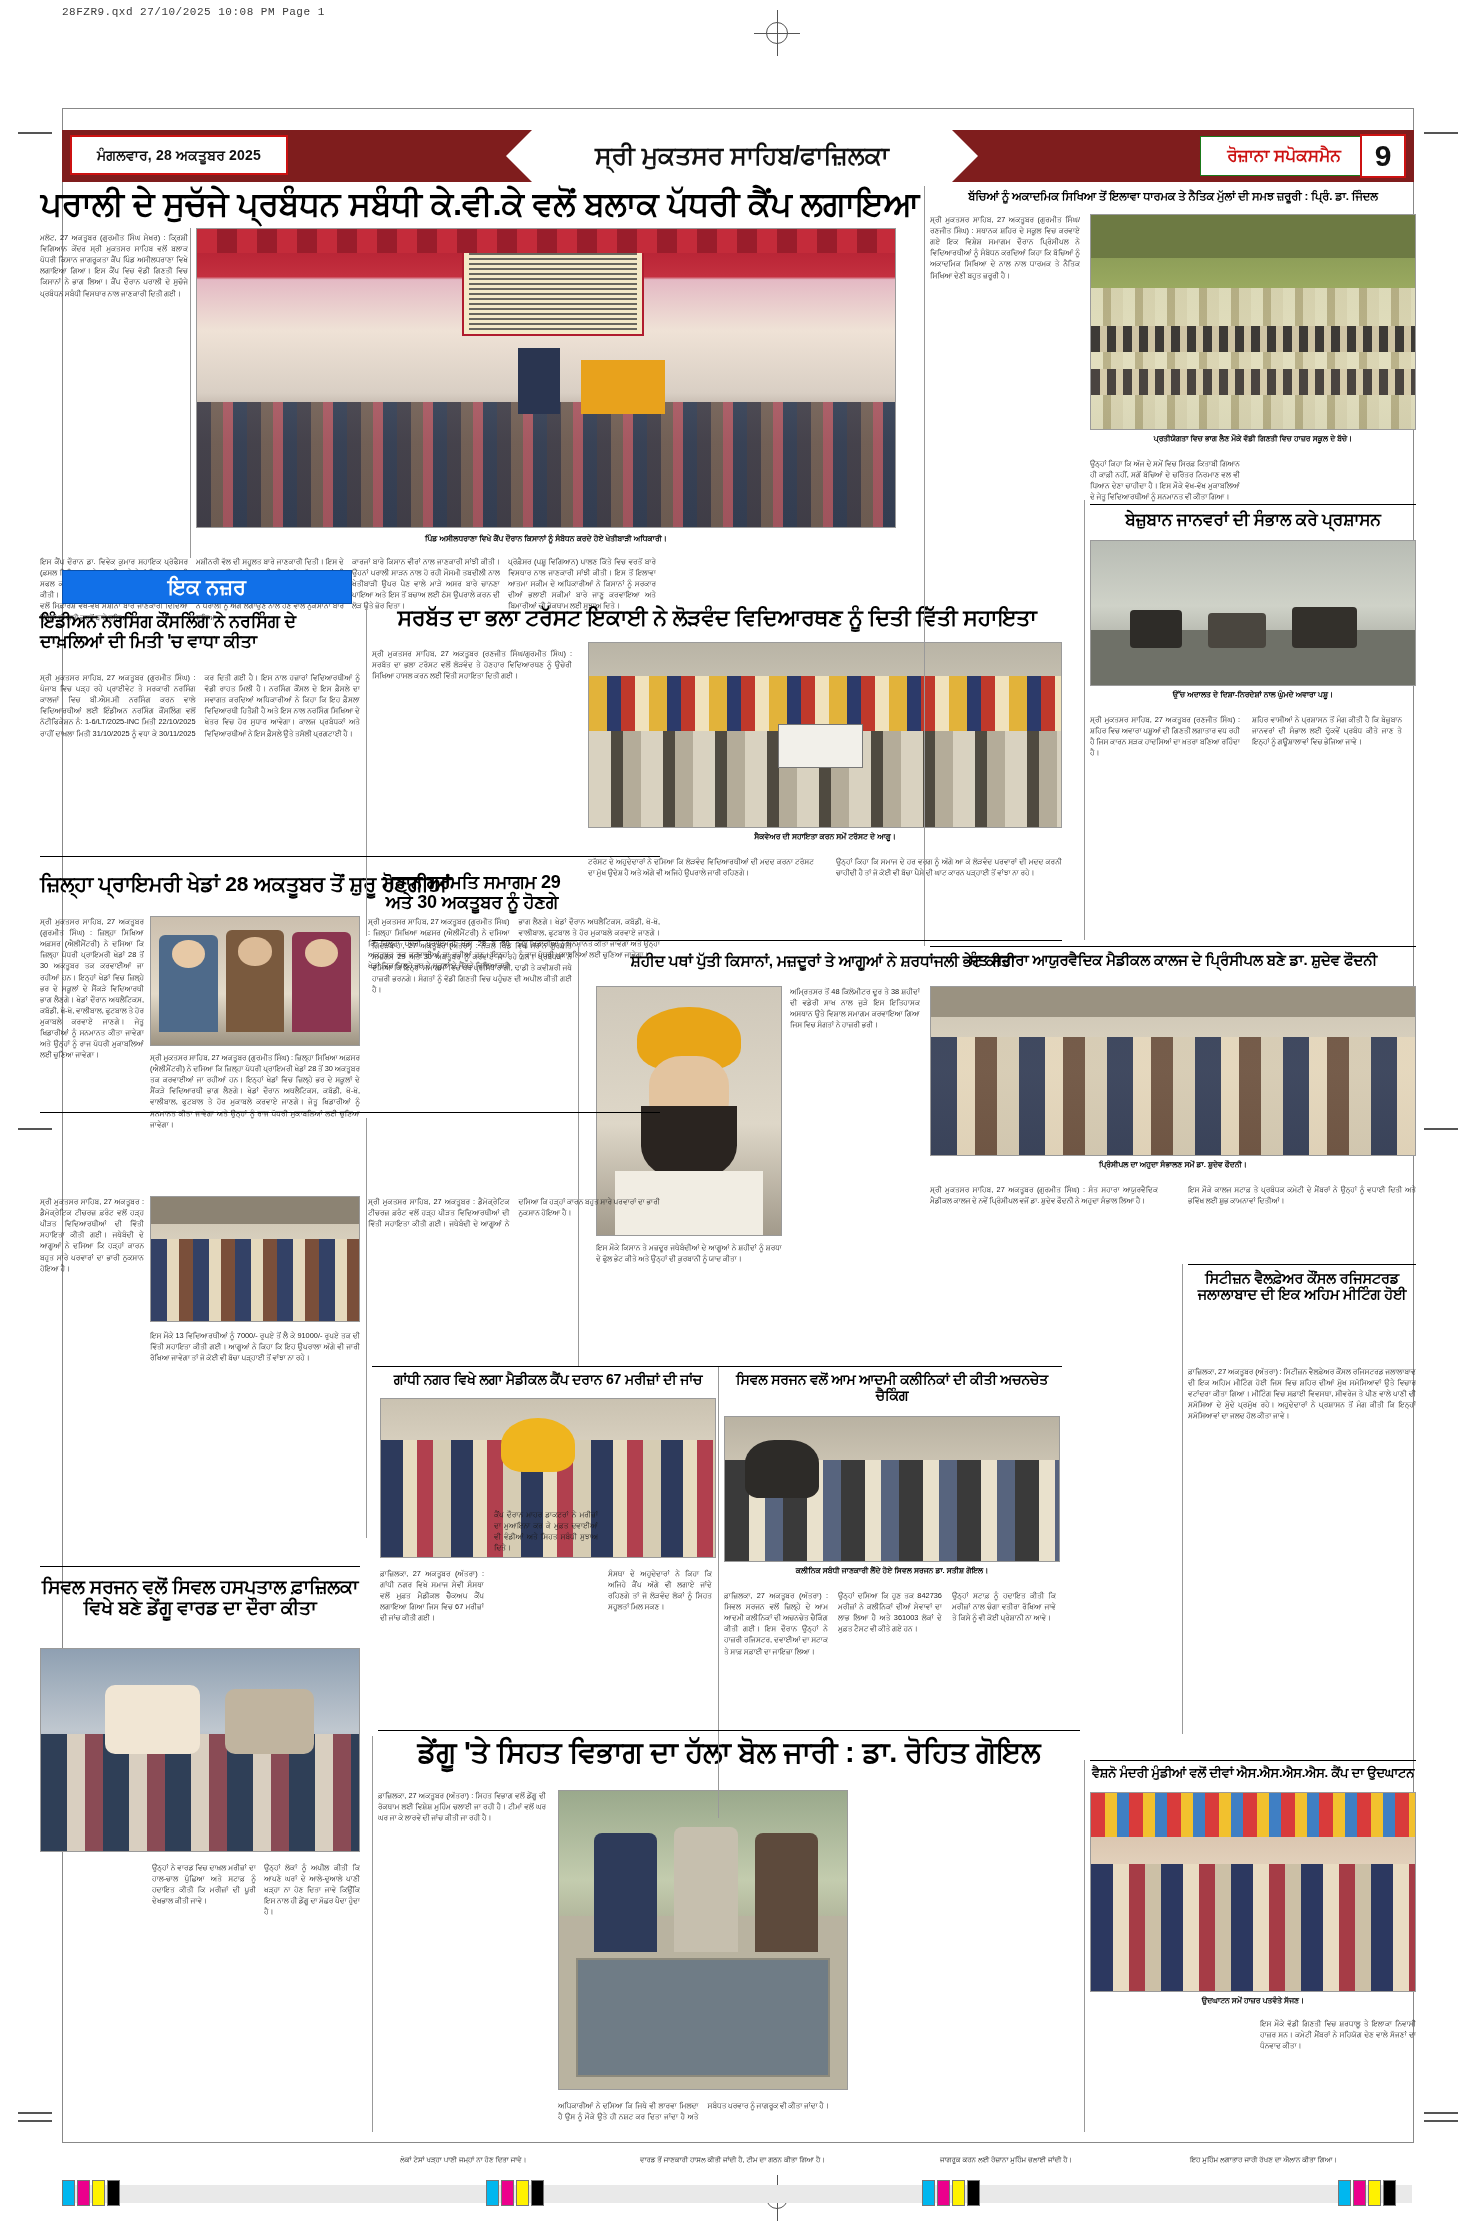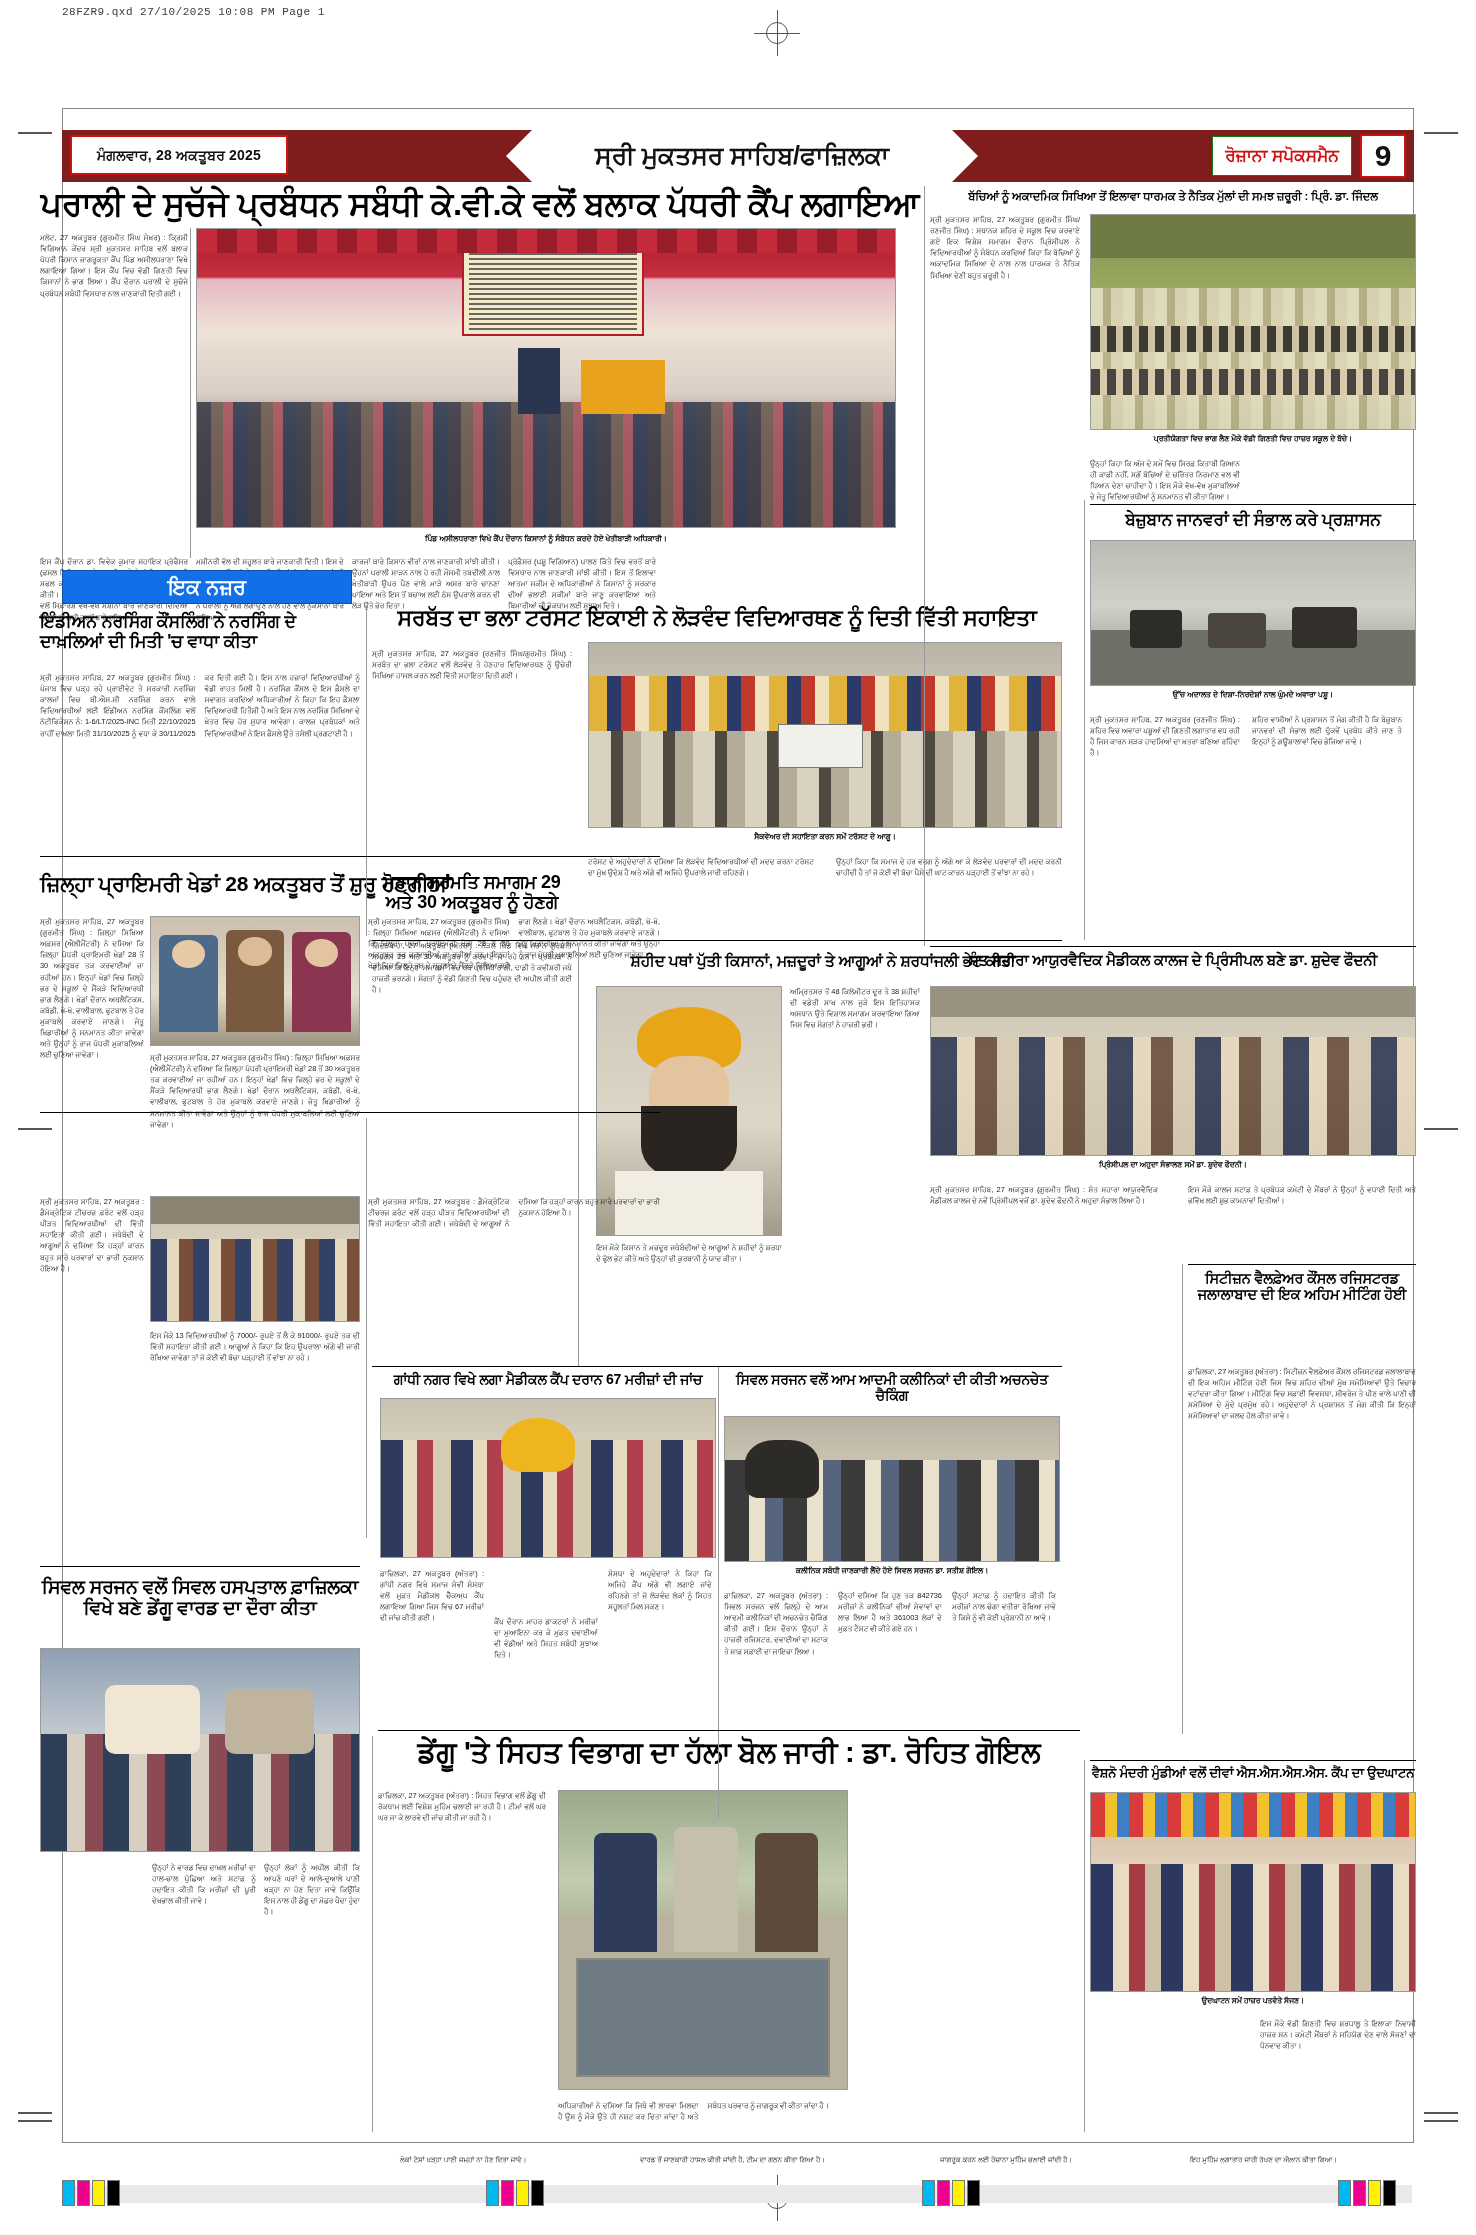--- a/index.html
+++ b/index.html
@@ -56,22 +56,22 @@
     display:flex; align-items:center; justify-content:center;
   }
   .mh-center:before, .mh-center:after {
     content:""; position:absolute; top:0; width:0; height:0;
     border-top:26px solid transparent; border-bottom:26px solid transparent;
   }
   .mh-center:before { left:-26px; border-right:26px solid #ffffff; }
   .mh-center:after  { right:-26px; border-left:26px solid #ffffff; }
   .mh-center span { font-size:25px; font-weight:bold; color:#111; white-space:nowrap; }
   .mh-brand {
-    position:absolute; right:62px; top:6px; height:40px;
-    background:#ffffff; border:1px solid #1a7a1a; padding:0 12px;
+    position:absolute; right:46px; top:6px; height:40px;
+    background:#ffffff; border:1px solid #1a7a1a; padding:0 26px;
     display:flex; align-items:center;
   }
   .mh-brand span { font-size:17px; font-weight:bold; color:#cc1111; white-space:nowrap; }
   .mh-pageno {
     position:absolute; right:8px; top:4px; width:46px; height:44px;
     background:#ffffff; border:2px solid #cc1111;
     display:flex; align-items:center; justify-content:center;
   }
   .mh-pageno span { font-size:30px; font-weight:bold; color:#111; }
 
@@ -305,21 +305,21 @@
   <div class="hl" style="position:absolute; left:380px; top:1372px; width:336px; font-size:14px;">ਗਾਂਧੀ ਨਗਰ ਵਿਖੇ ਲਗਾ ਮੈਡੀਕਲ ਕੈਂਪ ਦਰਾਨ 67 ਮਰੀਜ਼ਾਂ ਦੀ ਜਾਂਚ</div>
 
   <div class="photo" style="left:380px; top:1398px; width:336px; height:160px;">
     <div class="ph-in" style="background:linear-gradient(180deg,#cac2b1 0%,#e2dac9 50%,#9b9281 100%);"></div>
     <div style="position:absolute; left:0; top:26%; width:100%; height:74%;
         background:repeating-linear-gradient(90deg,#2d3a5c 0 22px,#e7dbc0 22px 36px,#b1404e 36px 52px,#d6ccb3 52px 70px);"></div>
     <div style="position:absolute; left:36%; top:12%; width:22%; height:34%; background:#efb51e; border-radius:50% 50% 30% 30%;"></div>
   </div>
 
   <div class="body-col" style="position:absolute; left:380px; top:1568px; width:104px; height:250px;">ਫ਼ਾਜ਼ਿਲਕਾ, 27 ਅਕਤੂਬਰ (ਅੱਤਰਾ) : ਗਾਂਧੀ ਨਗਰ ਵਿਖੇ ਸਮਾਜ ਸੇਵੀ ਸੰਸਥਾ ਵਲੋਂ ਮੁਫ਼ਤ ਮੈਡੀਕਲ ਚੈੱਕਅਪ ਕੈਂਪ ਲਗਾਇਆ ਗਿਆ ਜਿਸ ਵਿਚ 67 ਮਰੀਜ਼ਾਂ ਦੀ ਜਾਂਚ ਕੀਤੀ ਗਈ।</div>
-  <div class="body-col" style="position:absolute; left:494px; top:1616px; width:104px; height:250px;">ਕੈਂਪ ਦੌਰਾਨ ਮਾਹਰ ਡਾਕਟਰਾਂ ਨੇ ਮਰੀਜ਼ਾਂ ਦਾ ਮੁਆਇਨਾ ਕਰ ਕੇ ਮੁਫ਼ਤ ਦਵਾਈਆਂ ਵੀ ਵੰਡੀਆਂ ਅਤੇ ਸਿਹਤ ਸਬੰਧੀ ਸੁਝਾਅ ਦਿਤੇ।</div>
+  <div class="body-col" style="position:absolute; left:494px; top:1509px; width:104px; height:250px;">ਕੈਂਪ ਦੌਰਾਨ ਮਾਹਰ ਡਾਕਟਰਾਂ ਨੇ ਮਰੀਜ਼ਾਂ ਦਾ ਮੁਆਇਨਾ ਕਰ ਕੇ ਮੁਫ਼ਤ ਦਵਾਈਆਂ ਵੀ ਵੰਡੀਆਂ ਅਤੇ ਸਿਹਤ ਸਬੰਧੀ ਸੁਝਾਅ ਦਿਤੇ।</div>
   <div class="body-col" style="position:absolute; left:608px; top:1568px; width:104px; height:250px;">ਸੰਸਥਾ ਦੇ ਅਹੁਦੇਦਾਰਾਂ ਨੇ ਕਿਹਾ ਕਿ ਅਜਿਹੇ ਕੈਂਪ ਅੱਗੇ ਵੀ ਲਗਾਏ ਜਾਂਦੇ ਰਹਿਣਗੇ ਤਾਂ ਜੋ ਲੋੜਵੰਦ ਲੋਕਾਂ ਨੂੰ ਸਿਹਤ ਸਹੂਲਤਾਂ ਮਿਲ ਸਕਣ।</div>
 
   <div class="hl" style="position:absolute; left:724px; top:1372px; width:336px; font-size:14px;">ਸਿਵਲ ਸਰਜਨ ਵਲੋਂ ਆਮ ਆਦਮੀ ਕਲੀਨਿਕਾਂ ਦੀ ਕੀਤੀ ਅਚਨਚੇਤ ਚੈਕਿੰਗ</div>
 
   <div class="photo" style="left:724px; top:1416px; width:336px; height:146px;">
     <div class="ph-in" style="background:linear-gradient(180deg,#b9b2a2 0%,#d8d0be 55%,#8e8675 100%);"></div>
     <div style="position:absolute; left:0; top:30%; width:100%; height:70%;
         background:repeating-linear-gradient(90deg,#3a3a3a 0 24px,#e9e1cc 24px 40px,#57647e 40px 58px);"></div>
     <div style="position:absolute; left:6%; top:16%; width:22%; height:40%; background:#2d2b28; border-radius:40% 40% 20% 20%;"></div>
   </div>

